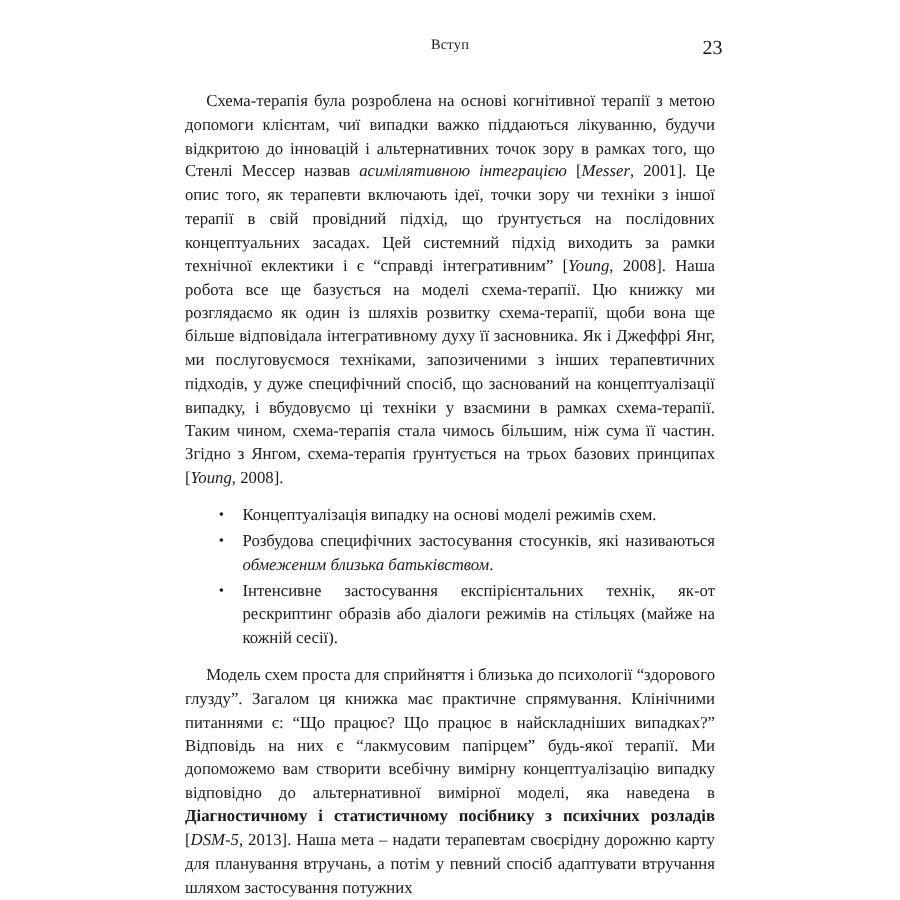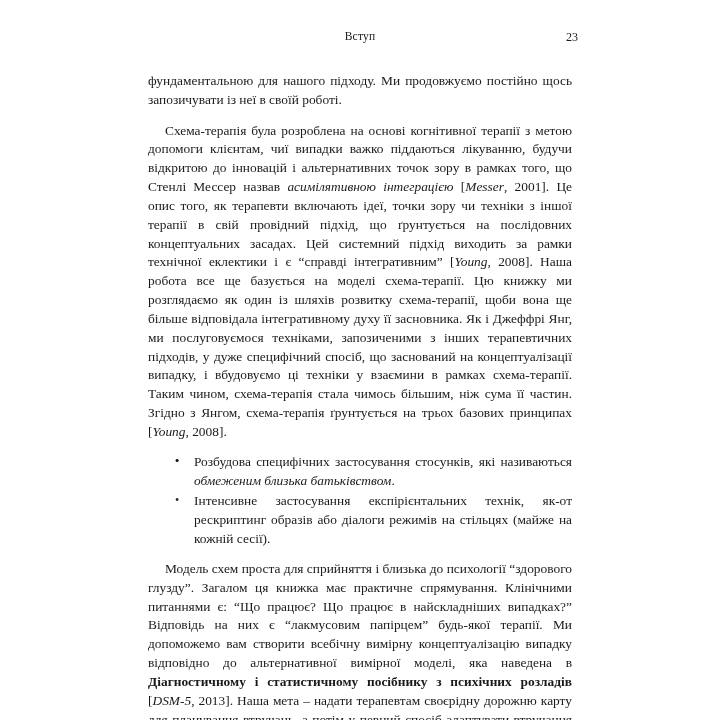--- a/index.html
+++ b/index.html
@@ -32,21 +32,21 @@
     transform: translateX(-50%);
     top: 0;
     font-size: 11.5px;
     letter-spacing: 0.2px;
     color: #1a1a1a;
   }
   .running-head .rh-page {
     position: absolute;
     right: -6px;
     top: 0;
-    font-size: 12px;
+    font-size: 16px;
     color: #1a1a1a;
   }
   .body-text p {
     margin: 0;
     font-size: 13.4px;
     line-height: 1.405;
     text-align: justify;
     text-justify: inter-word;
     hyphens: manual;
   }
@@ -88,25 +88,24 @@
 
 <div class="page">
 
   <div class="running-head">
     <div class="rh-title">Вступ</div>
     <div class="rh-page">23</div>
   </div>
 
   <div class="body-text">
     <div id="paragraphs-before">
-        <p><span>фундаментальною для нашого підходу. Ми продовжуємо постійно щось запозичувати із неї в своїй роботі.</span></p>
         <p class="indent"><span>Схема-терапія була розроблена на основі когнітивної терапії з метою допомоги клієнтам, чиї випадки важко піддаються лікуванню, будучи відкритою до інновацій і альтернативних точок зору в рамках того, що Стенлі Мессер назвав </span><i>асимілятивною інтеграцією</i><span> [</span><i>Messer</i><span>, 2001]. Це опис того, як терапевти включають ідеї, точки зору чи техніки з іншої терапії в свій провідний підхід, що ґрунтується на послідовних концептуальних засадах. Цей системний підхід виходить за рамки технічної еклектики і є “справді інтегративним” [</span><i>Young</i><span>, 2008]. Наша робота все ще базується на моделі схема-терапії. Цю книжку ми розглядаємо як один із шляхів розвитку схема-терапії, щоби вона ще більше відповідала інтегративному духу її засновника. Як і Джеффрі Янг, ми послуговуємося техніками, запозиченими з інших терапевтичних підходів, у дуже специфічний спосіб, що заснований на концептуалізації випадку, і вбудовуємо ці техніки у взаємини в рамках схема-терапії. Таким чином, схема-терапія стала чимось більшим, ніж сума її частин. Згідно з Янгом, схема-терапія ґрунтується на трьох базових принципах [</span><i>Young</i><span>, 2008].</span></p>
       </div>
     <ul class="bullets" id="bullet-list">
-        <li><span class="bullet-dot">•</span></li>
+        <li><span class="bullet-dot">•</span><span>Концептуалізація випадку на основі моделі режимів схем.</span></li>
         <li><span class="bullet-dot">•</span><span>Розбудова специфічних застосування стосунків, які називаються </span><i>обмеженим близька батьківством</i><span>.</span></li>
         <li><span class="bullet-dot">•</span><span>Інтенсивне застосування експірієнтальних технік, як-от рескриптинг образів або діалоги режимів на стільцях (майже на кожній сесії).</span></li>
       </ul>
     <div id="paragraphs-after">
         <p class="indent"><span>Модель схем проста для сприйняття і близька до психології “здорового глузду”. Загалом ця книжка має практичне спрямування. Клінічними питаннями є: “Що працює? Що працює в найскладніших випадках?” Відповідь на них є “лакмусовим папірцем” будь-якої терапії. Ми допоможемо вам створити всебічну вимірну концептуалізацію випадку відповідно до альтернативної вимірної моделі, яка наведена в </span><span class="bi">Діагностичному і статистичному посібнику з психічних розладів</span><span> [</span><i>DSM-5</i><span>, 2013]. Наша мета – надати терапевтам своєрідну дорожню карту для планування втручань, а потім у певний спосіб адаптувати втручання шляхом застосування потужних</span></p>
       </div>
   </div>
 
 </div>
 

